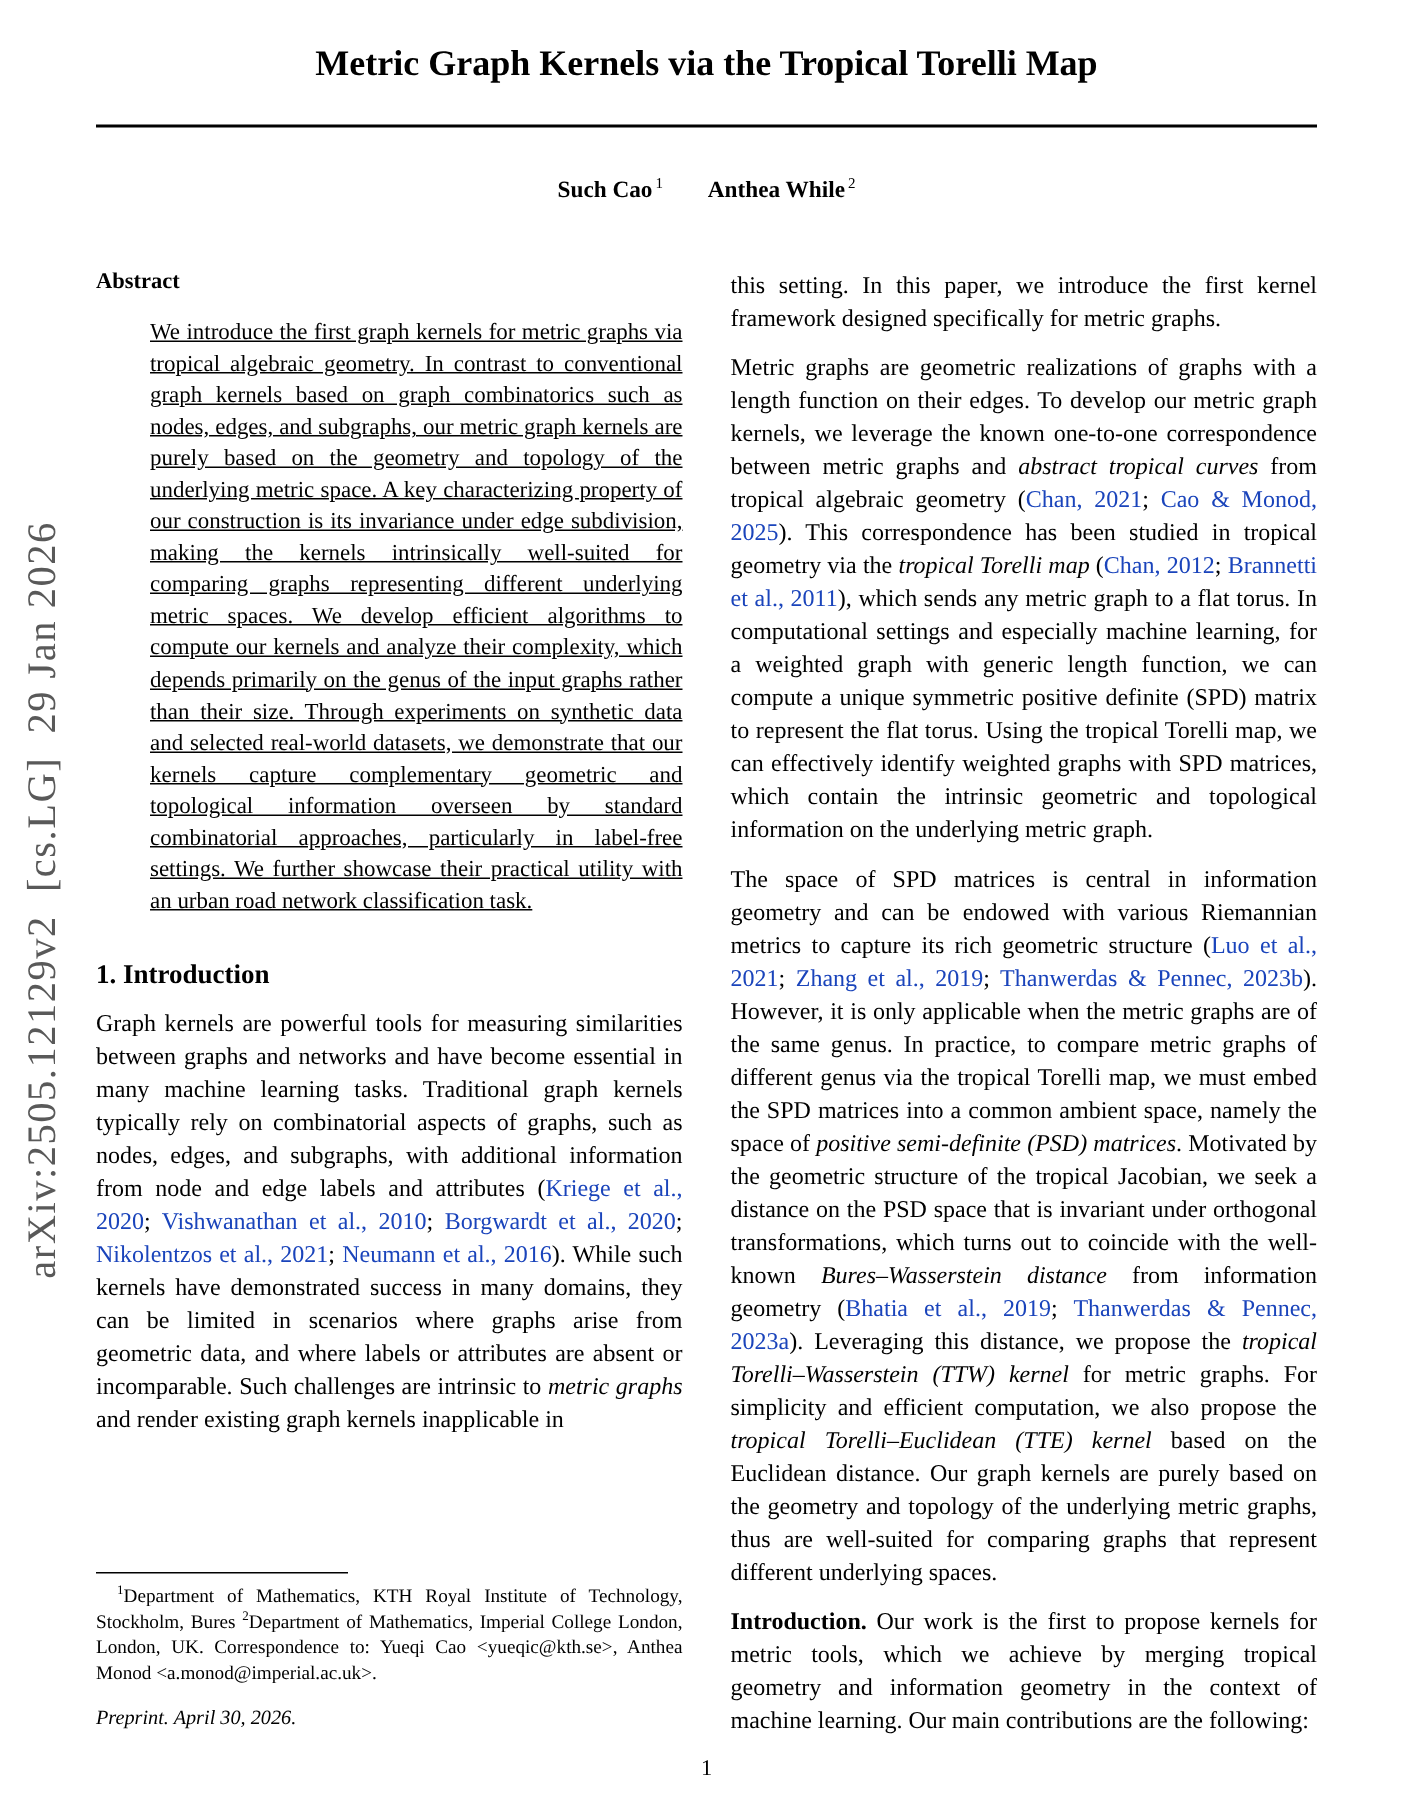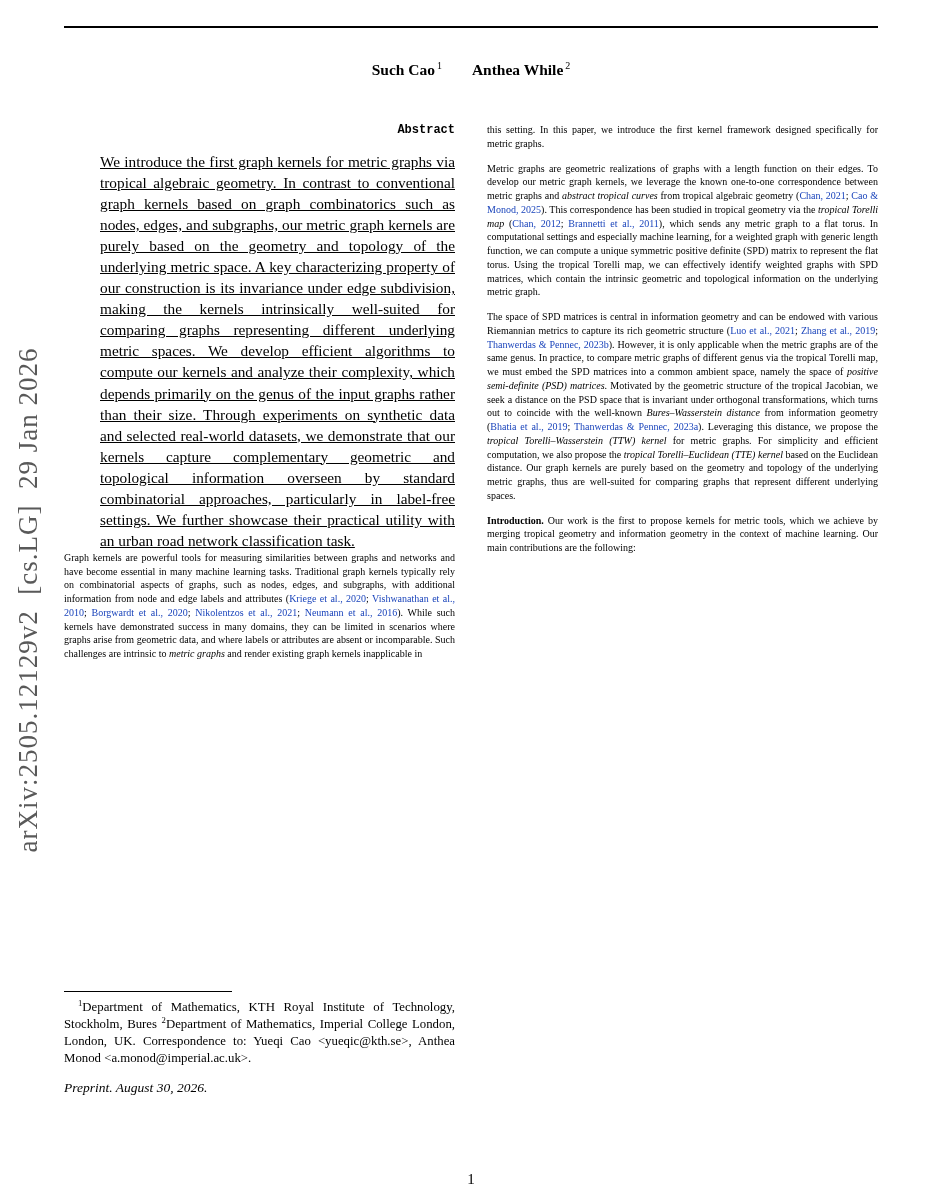--- a/index.html
+++ b/index.html
@@ -59,41 +59,40 @@
   .col-left {
     width: 391px;
     display: flex;
     flex-direction: column;
   }
   .col-right {
     width: 391px;
     margin-left: 32px;
   }
   .abstract-heading {
-    font-size: 12px;
+    font-size: 15px;
     font-weight: bold;
-    text-align: right;
+    text-align: left;
     margin: 0 0 14px 0;
-    font-family: Liberation Mono, monospace;
   }
   .abstract-body {
     margin: 0 0 0 36px;
     font-size: 15.3px;
     line-height: 1.375;
     text-align: justify;
     text-decoration: underline;
   }
   .section-heading {
     font-size: 18px;
     font-weight: bold;
     margin: 28px 0 12px 0;
   }
   .body-par {
     margin: 0 0 11px 0;
-    font-size: 10px;
+    font-size: 16px;
     line-height: 1.375;
     text-align: justify;
   }
   .footnote-area { margin-top: auto; }
   .footnote-rule {
     width: 168px;
     height: 1px;
     background: #000;
     margin-bottom: 7px;
   }
@@ -128,40 +127,42 @@
 </style>
 </head>
 <body>
 
 <div class="page">
 
   <div class="arxiv-banner">arXiv:2505.12129v2  [cs.LG]  29 Jan 2026</div>
 
   <div class="content">
 
+    <h1 class="title">Metric Graph Kernels via the Tropical Torelli Map</h1>
 
     <div class="title-rule"></div>
 
     <div class="authors">
       <span class="author"><span>Such Cao</span><sup>1</sup></span>
       <span class="author"><span>Anthea While</span><sup>2</sup></span>
     </div>
 
     <div class="columns">
 
       <div class="col col-left">
         <h2 class="abstract-heading">Abstract</h2>
         <p class="abstract-body">We introduce the first graph kernels for metric graphs via tropical algebraic geometry. In contrast to conventional graph kernels based on graph combinatorics such as nodes, edges, and subgraphs, our metric graph kernels are purely based on the geometry and topology of the underlying metric space. A key characterizing property of our construction is its invariance under edge subdivision, making the kernels intrinsically well-suited for comparing graphs representing different underlying metric spaces. We develop efficient algorithms to compute our kernels and analyze their complexity, which depends primarily on the genus of the input graphs rather than their size. Through experiments on synthetic data and selected real-world datasets, we demonstrate that our kernels capture complementary geometric and topological information overseen by standard combinatorial approaches, particularly in label-free settings. We further showcase their practical utility with an urban road network classification task.</p>
 
+        <h2 class="section-heading">1. Introduction</h2>
         <p class="body-par"><span>Graph kernels are powerful tools for measuring similarities between graphs and networks and have become essential in many machine learning tasks. Traditional graph kernels typically rely on combinatorial aspects of graphs, such as nodes, edges, and subgraphs, with additional information from node and edge labels and attributes (</span><span class="seg-cite">Kriege et al., 2020</span><span>; </span><span class="seg-cite">Vishwanathan et al., 2010</span><span>; </span><span class="seg-cite">Borgwardt et al., 2020</span><span>; </span><span class="seg-cite">Nikolentzos et al., 2021</span><span>; </span><span class="seg-cite">Neumann et al., 2016</span><span>). While such kernels have demonstrated success in many domains, they can be limited in scenarios where graphs arise from geometric data, and where labels or attributes are absent or incomparable. Such challenges are intrinsic to </span><span class="seg-it">metric graphs</span><span> and render existing graph kernels inapplicable in</span></p>
 
         <div class="footnote-area">
           <div class="footnote-rule"></div>
           <p class="footnote"><span class="seg-sup">1</span><span>Department of Mathematics, KTH Royal Institute of Technology, Stockholm, Bures </span><span class="seg-sup">2</span><span>Department of Mathematics, Imperial College London, London, UK. Correspondence to: Yueqi Cao &lt;yueqic@kth.se&gt;, Anthea Monod &lt;a.monod@imperial.ac.uk&gt;.</span></p>
-          <p class="preprint">Preprint. August 30, 2026.</p>
+          <p class="preprint">Preprint. April 30, 2026.</p>
         </div>
       </div>
 
       <div class="col col-right">
         <p class="body-par"><span>this setting. In this paper, we introduce the first kernel framework designed specifically for metric graphs.</span></p>
         <p class="body-par"><span>Metric graphs are geometric realizations of graphs with a length function on their edges. To develop our metric graph kernels, we leverage the known one-to-one correspondence between metric graphs and </span><span class="seg-it">abstract tropical curves</span><span> from tropical algebraic geometry (</span><span class="seg-cite">Chan, 2021</span><span>; </span><span class="seg-cite">Cao &amp; Monod, 2025</span><span>). This correspondence has been studied in tropical geometry via the </span><span class="seg-it">tropical Torelli map</span><span> (</span><span class="seg-cite">Chan, 2012</span><span>; </span><span class="seg-cite">Brannetti et al., 2011</span><span>), which sends any metric graph to a flat torus. In computational settings and especially machine learning, for a weighted graph with generic length function, we can compute a unique symmetric positive definite (SPD) matrix to represent the flat torus. Using the tropical Torelli map, we can effectively identify weighted graphs with SPD matrices, which contain the intrinsic geometric and topological information on the underlying metric graph.</span></p>
         <p class="body-par"><span>The space of SPD matrices is central in information geometry and can be endowed with various Riemannian metrics to capture its rich geometric structure (</span><span class="seg-cite">Luo et al., 2021</span><span>; </span><span class="seg-cite">Zhang et al., 2019</span><span>; </span><span class="seg-cite">Thanwerdas &amp; Pennec, 2023b</span><span>). However, it is only applicable when the metric graphs are of the same genus. In practice, to compare metric graphs of different genus via the tropical Torelli map, we must embed the SPD matrices into a common ambient space, namely the space of </span><span class="seg-it">positive semi-definite (PSD) matrices</span><span>. Motivated by the geometric structure of the tropical Jacobian, we seek a distance on the PSD space that is invariant under orthogonal transformations, which turns out to coincide with the well-known </span><span class="seg-it">Bures–Wasserstein distance</span><span> from information geometry (</span><span class="seg-cite">Bhatia et al., 2019</span><span>; </span><span class="seg-cite">Thanwerdas &amp; Pennec, 2023a</span><span>). Leveraging this distance, we propose the </span><span class="seg-it">tropical Torelli–Wasserstein (TTW) kernel</span><span> for metric graphs. For simplicity and efficient computation, we also propose the </span><span class="seg-it">tropical Torelli–Euclidean (TTE) kernel</span><span> based on the Euclidean distance. Our graph kernels are purely based on the geometry and topology of the underlying metric graphs, thus are well-suited for comparing graphs that represent different underlying spaces.</span></p>
         <p class="body-par"><span class="seg-b">Introduction.</span><span> Our work is the first to propose kernels for metric tools, which we achieve by merging tropical geometry and information geometry in the context of machine learning. Our main contributions are the following:</span></p>
       </div>
 

